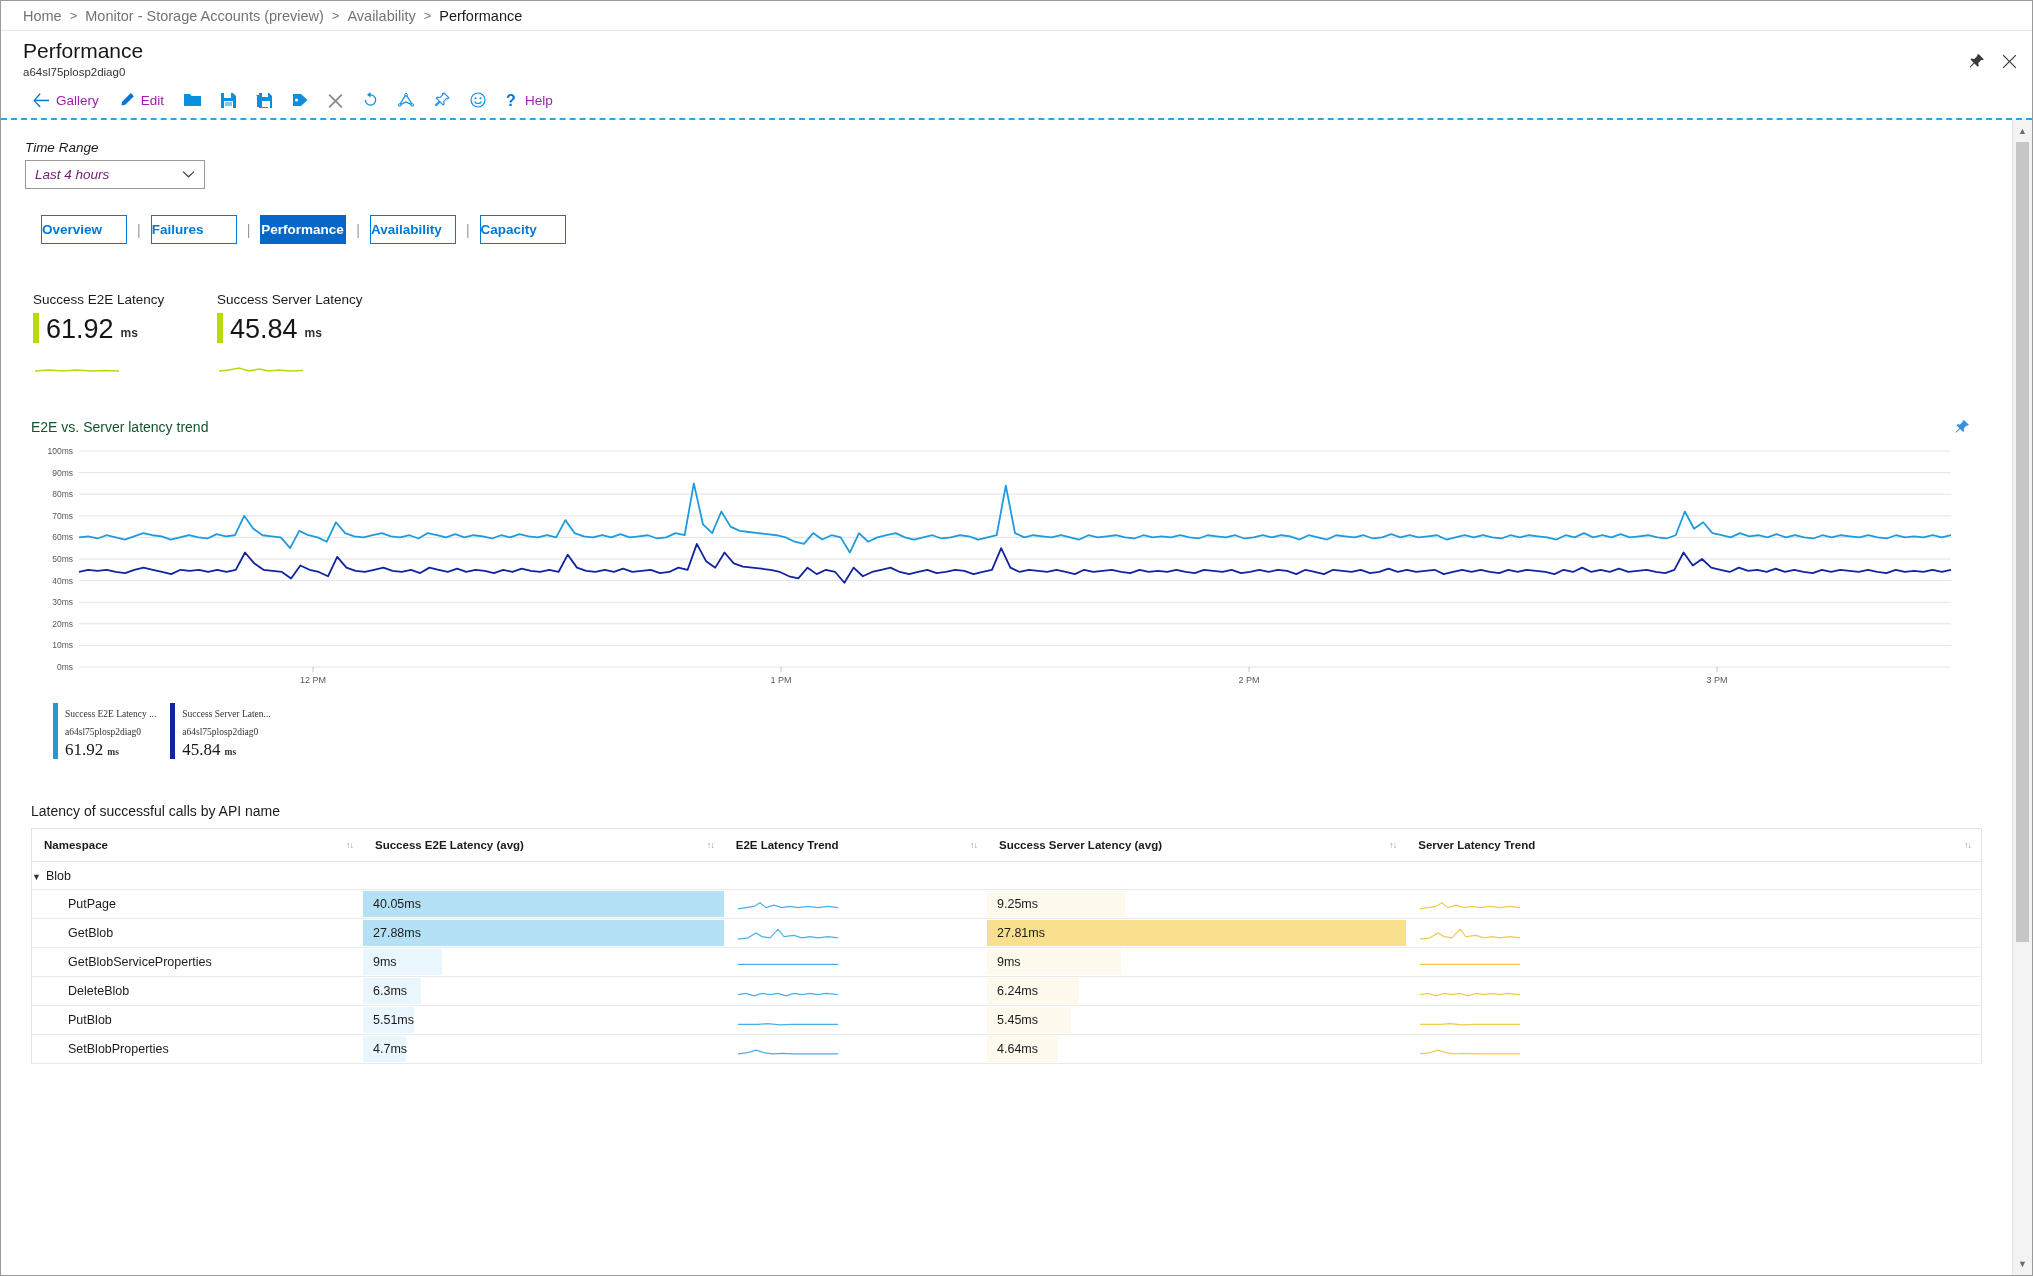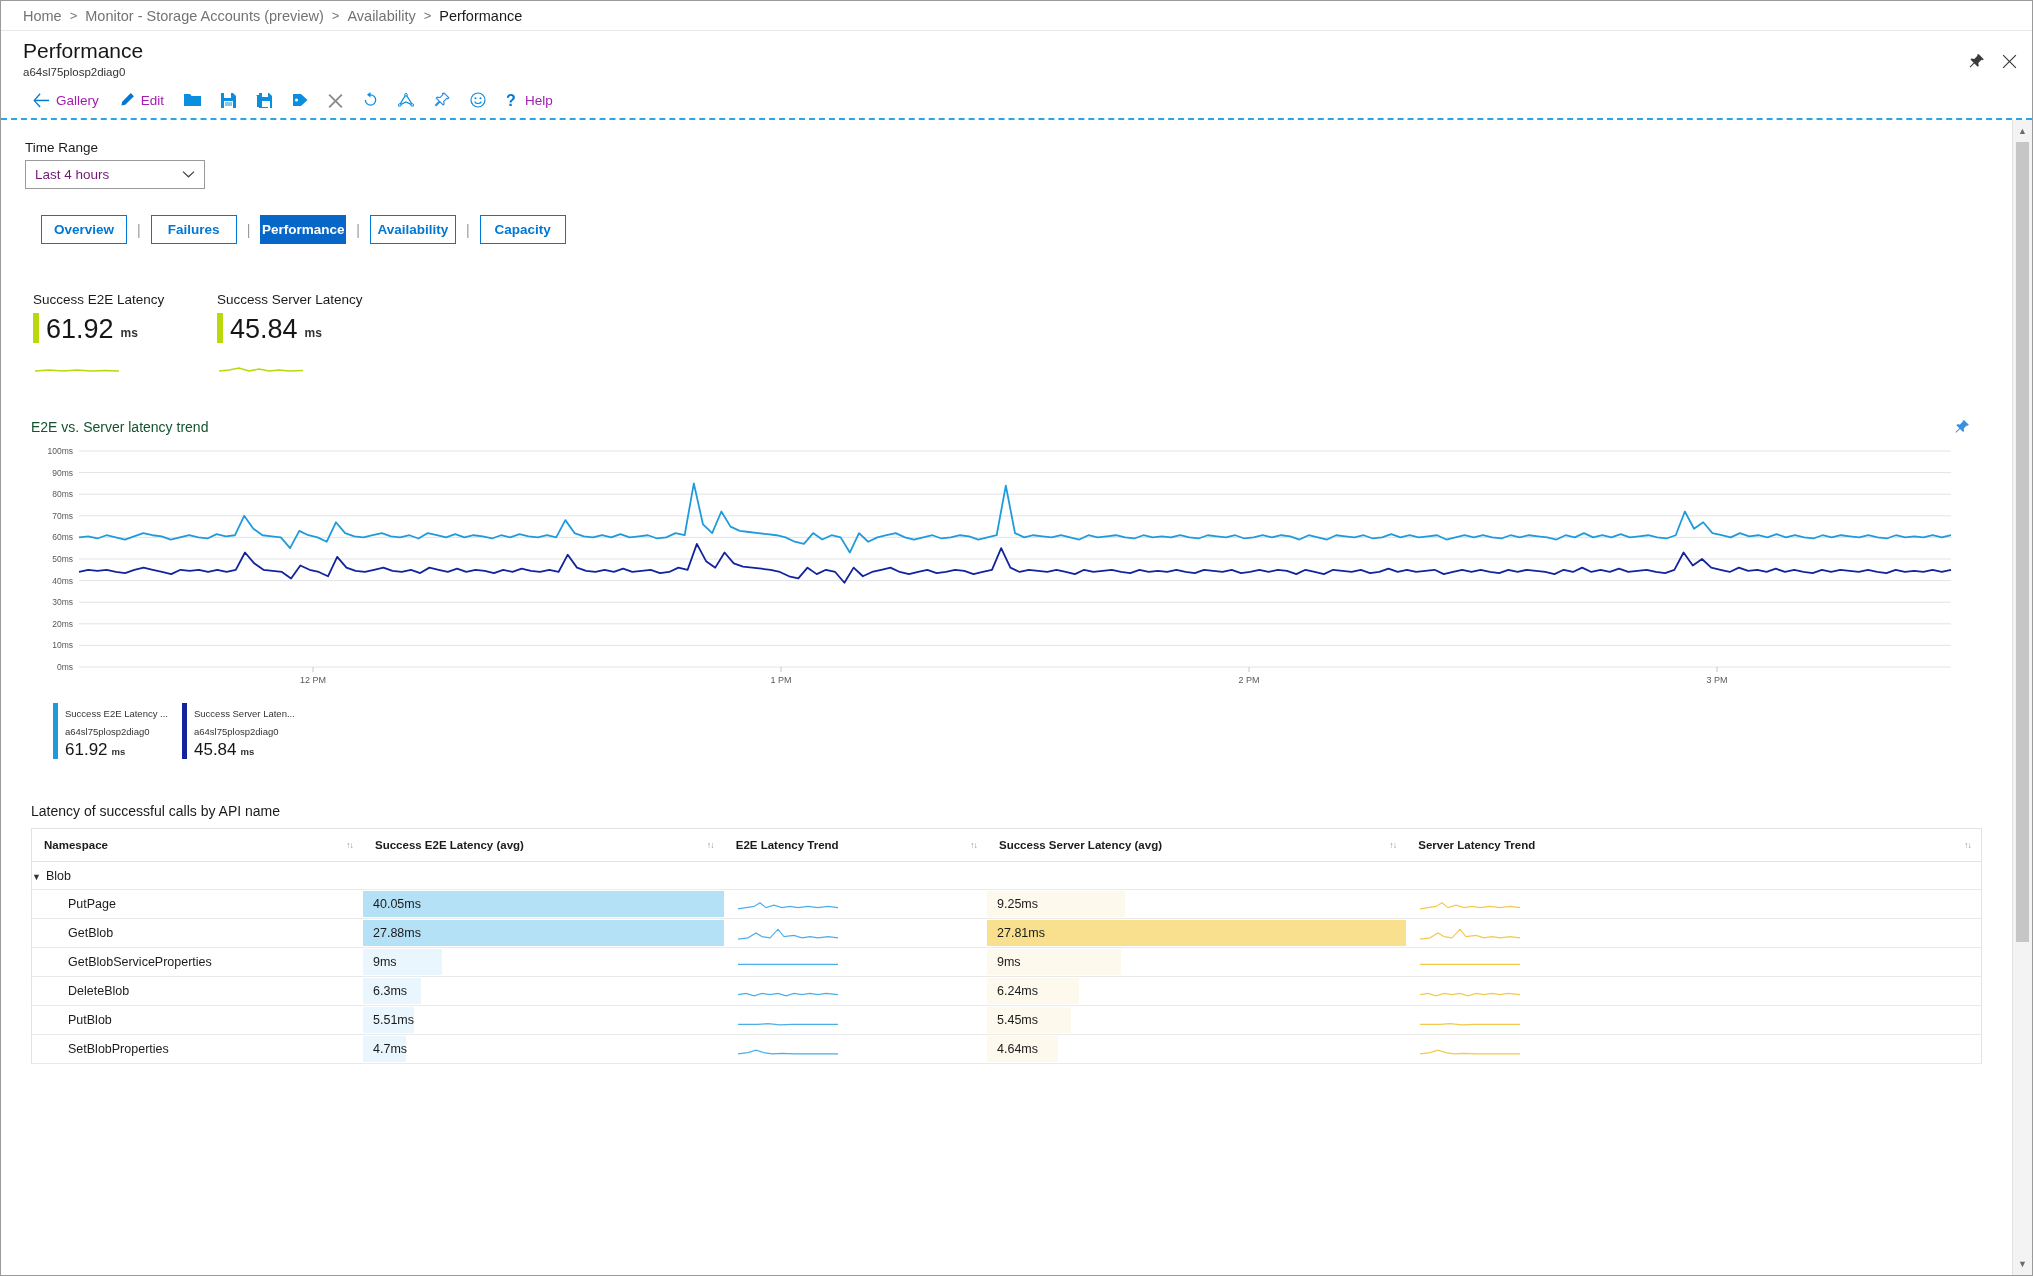--- a/index.html
+++ b/index.html
@@ -64,36 +64,36 @@
   }
   .sb-arrow {
     width: 20px; height: 22px; display: flex;
     align-items: center; justify-content: center;
     color: #6b6b6b; font-size: 9px; cursor: pointer;
   }
   .sb-thumb { width: 13px; background: #c6c6c6; flex: none; cursor: pointer; }
   .sb-track { flex: 1; }
 
   
-  .timerange { padding: 20px 0 0 24px; }
+  .timerange { padding: 20px 0 0 24px; font-style: italic; }
   .tr-label { font-size: 13.5px; color: #1b1b1b; margin-bottom: 5px; }
   .tr-select {
     width: 180px; height: 29px; border: 1px solid #9a9a9a;
     background: #fff; display: flex; align-items: center;
     justify-content: space-between; padding: 0 9px;
     font-size: 13.5px; color: #701a75; cursor: pointer;
   }
   .tr-chev { width: 13px; height: 9px; }
 
   
   .tabs { display: flex; align-items: center; padding: 26px 0 0 40px; }
   .tab {
     border: 1px solid #0078d4; color: #0078d4; background: #fff;
     font-size: 13.5px; font-weight: 600; padding: 6px 0;
-    text-align: center; cursor: pointer; min-width: 86px;
+    cursor: pointer; min-width: 86px;
   }
   .tab.active { background: #0767c8; color: #fff; border-color: #0767c8; }
   .tab-divider { color: #9a9a9a; margin: 0 10px; font-size: 14px; }
 
   
   .kpis { display: flex; gap: 48px; padding: 48px 0 0 32px; }
   .kpi { min-width: 136px; }
   .kpi-title { font-size: 13.5px; color: #1b1b1b; margin-bottom: 6px; }
   .kpi-row { display: flex; align-items: flex-end; gap: 7px; }
   .kpi-bar { width: 6px; height: 30px; background: #bad80a; flex: none; }
@@ -102,21 +102,21 @@
   .kpi-spark { margin-top: 18px; margin-left: 2px; }
 
   
   .chart-wrap { padding: 40px 0 0 30px; position: relative; }
   .chart-title { font-size: 14px; color: #14532d; margin-bottom: 8px; }
   .chart-pin {
     position: absolute; right: 42px; top: 40px;
     width: 16px; height: 16px; cursor: pointer;
   }
   .chart-svg { display: block; }
-  .legend { display: flex; gap: 14px; margin: 10px 0 0 22px; }
+  .legend { display: flex; gap: 14px; margin: 10px 0 0 22px; font-family: Liberation Serif, serif; }
   .legend-item { display: flex; gap: 7px; }
   .legend-bar { width: 5px; flex: none; }
   .legend-l1 { font-size: 9.5px; color: #333; line-height: 12px; }
   .legend-l2 { font-size: 9.5px; color: #333; line-height: 12px; }
   .legend-valrow { display: flex; align-items: flex-end; gap: 4px; margin-top: 2px; }
   .legend-val { font-size: 17px; color: #161616; line-height: 18px; }
   .legend-unit { font-size: 9.5px; color: #333; font-weight: 700; padding-bottom: 2px; }
 
   
   .table-wrap { padding: 44px 30px 0 30px; }

